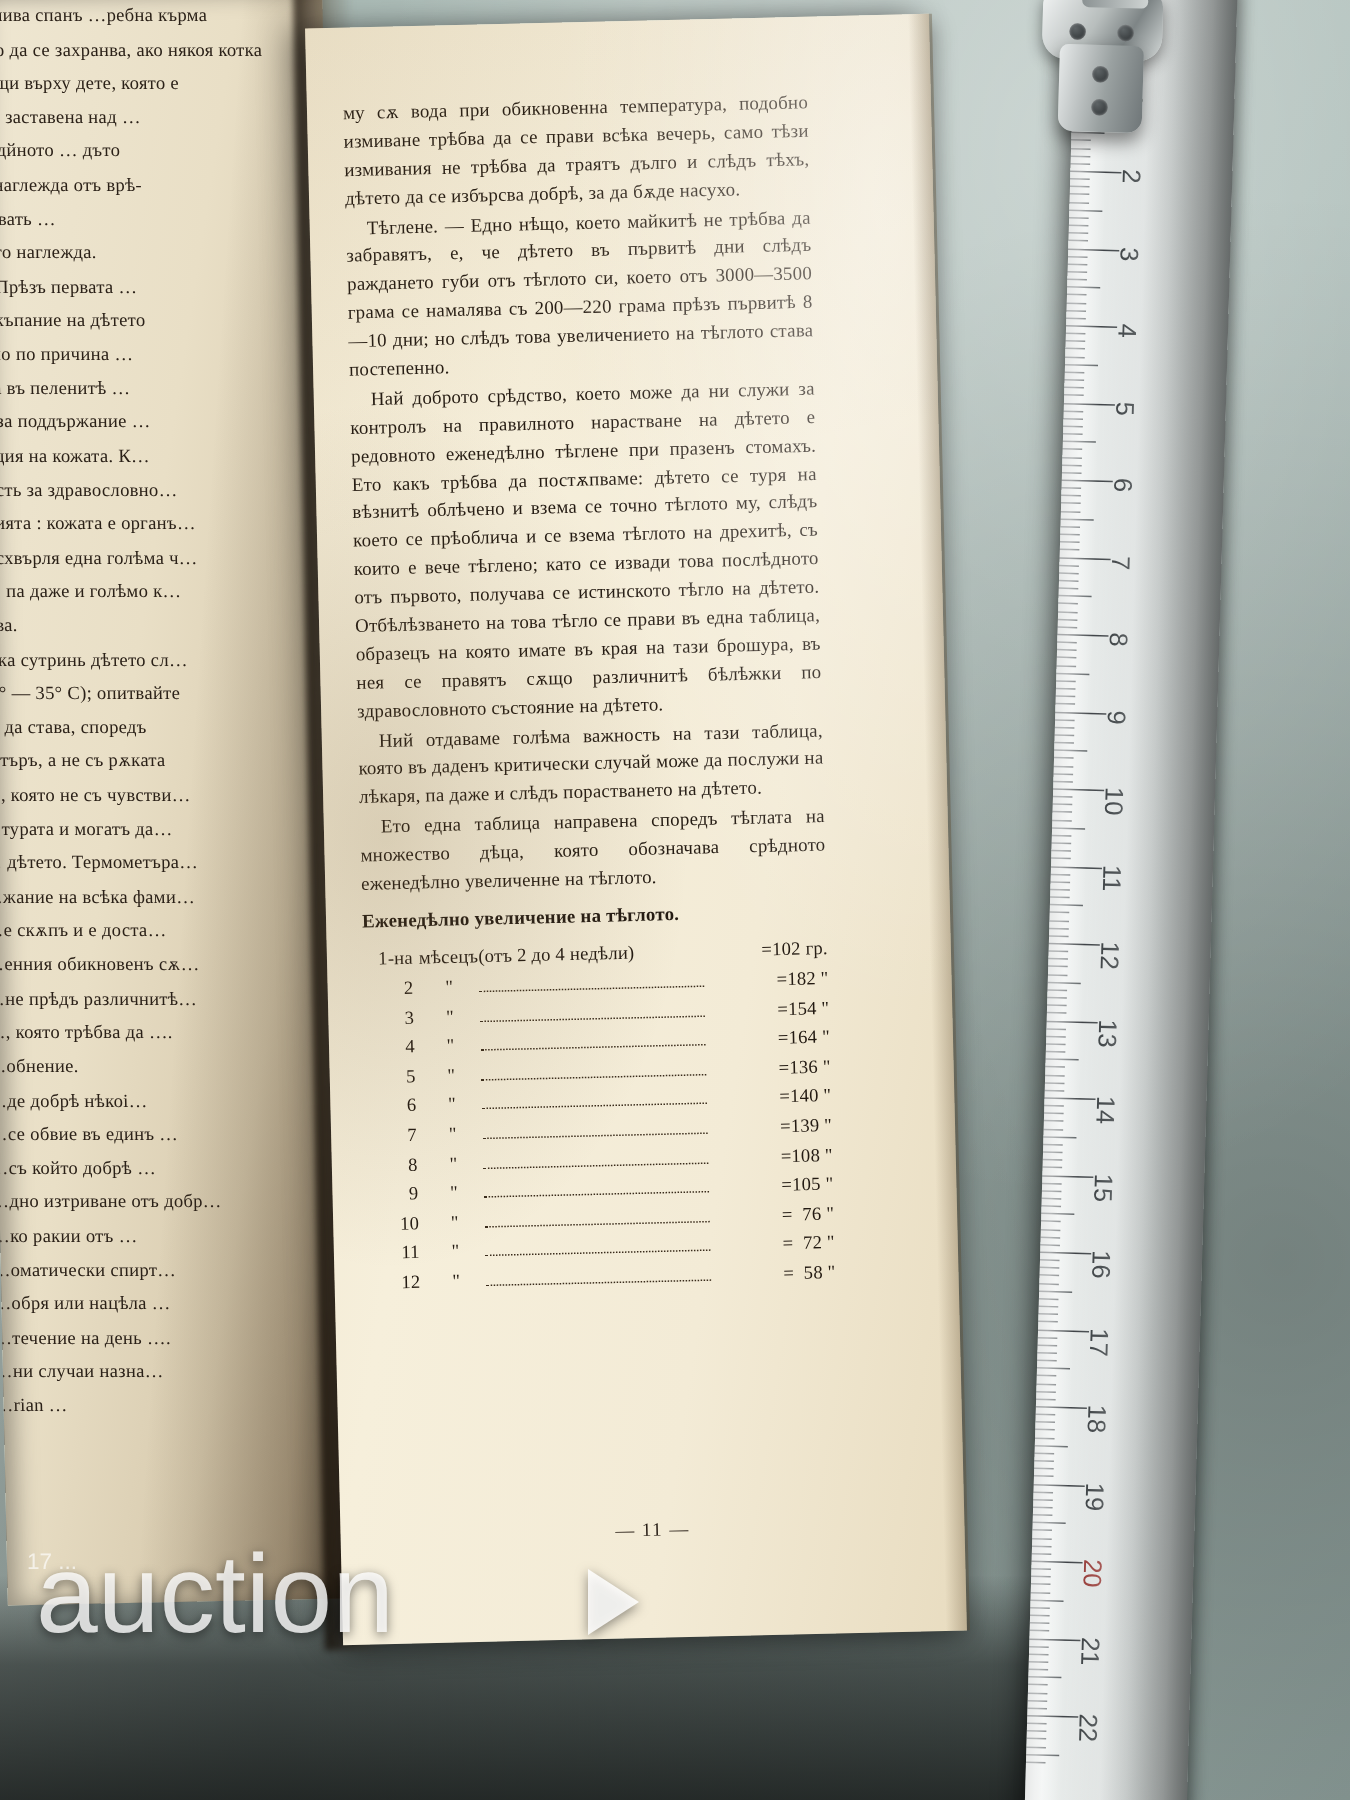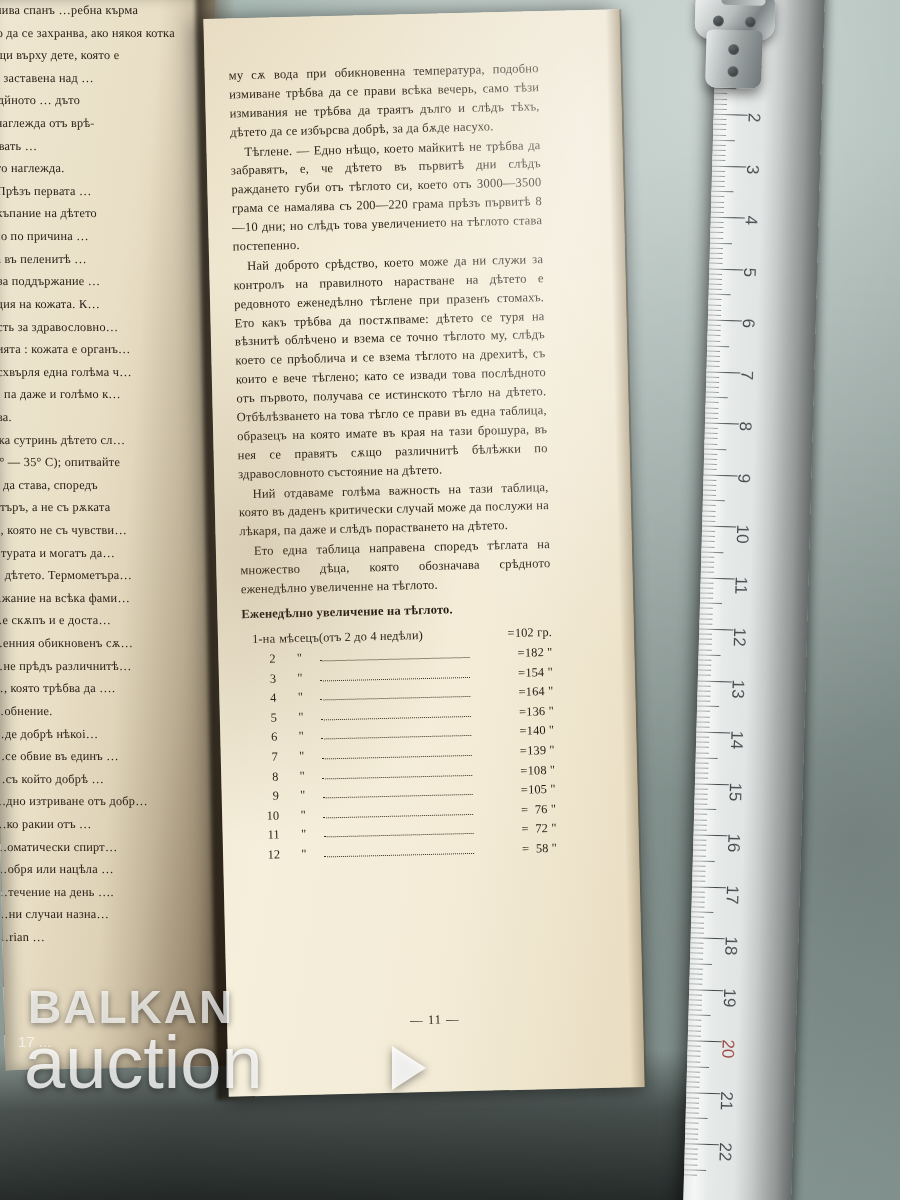--- a/index.html
+++ b/index.html
@@ -534,19 +534,18 @@
       <div class="hole" style="left:18px;top:22px"></div>
       <div class="hole" style="left:50px;top:22px"></div>
     </div>
     <div class="tab">
       <div class="hole" style="left:22px;top:14px"></div>
       <div class="hole" style="left:22px;top:36px"></div>
     </div>
   </div>
 
   <div class="wm">
-    <div class="t1">BALKAN</div>
     <div class="t2">auction</div>
     <div class="play"></div>
   </div>
   <div class="wm-small">17 ...</div>
 
 </div>
 
 </body></html>

